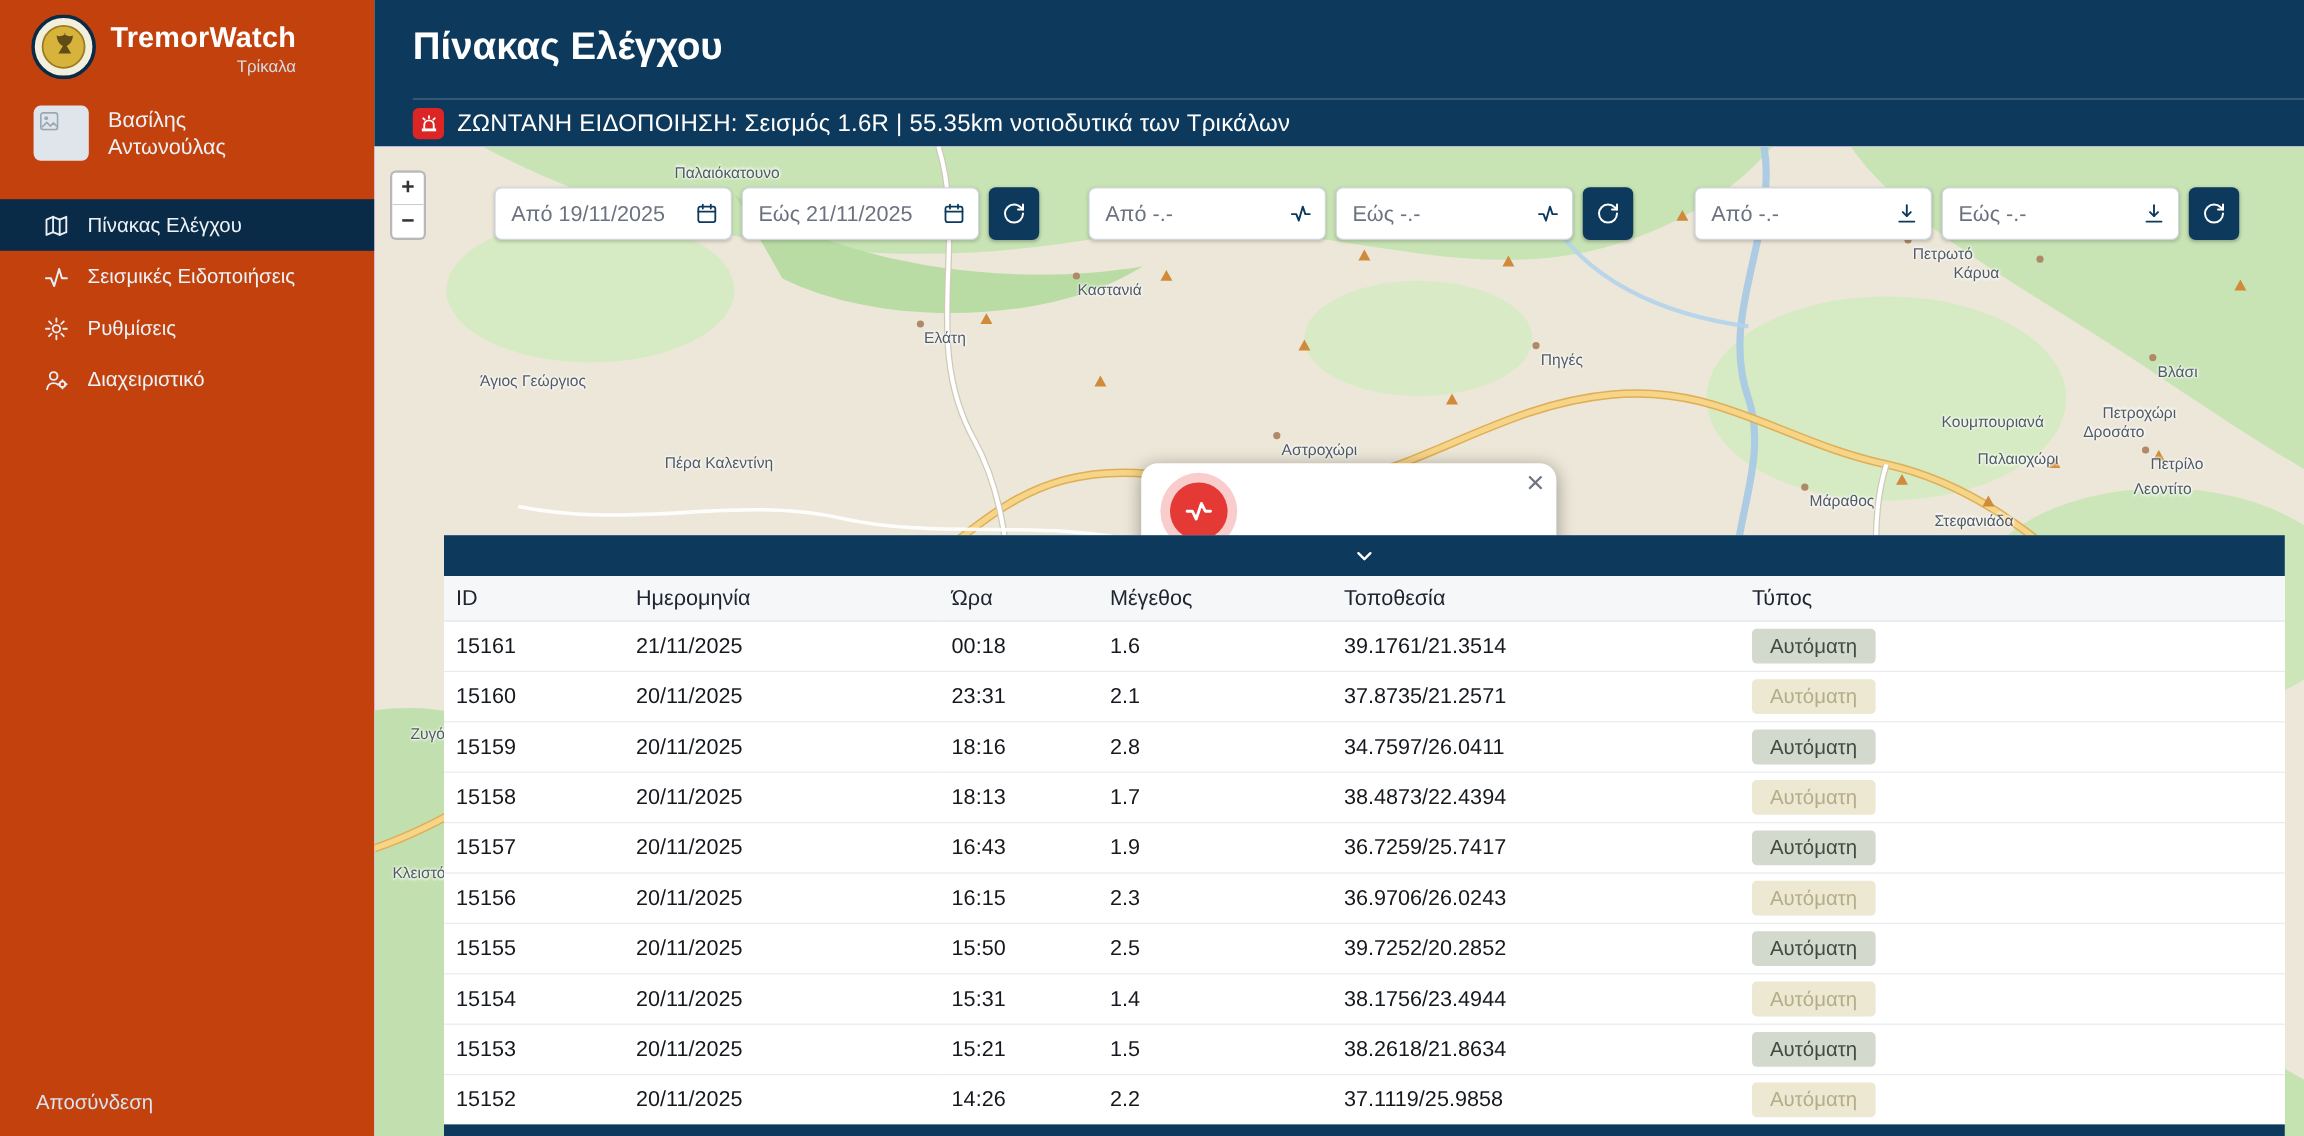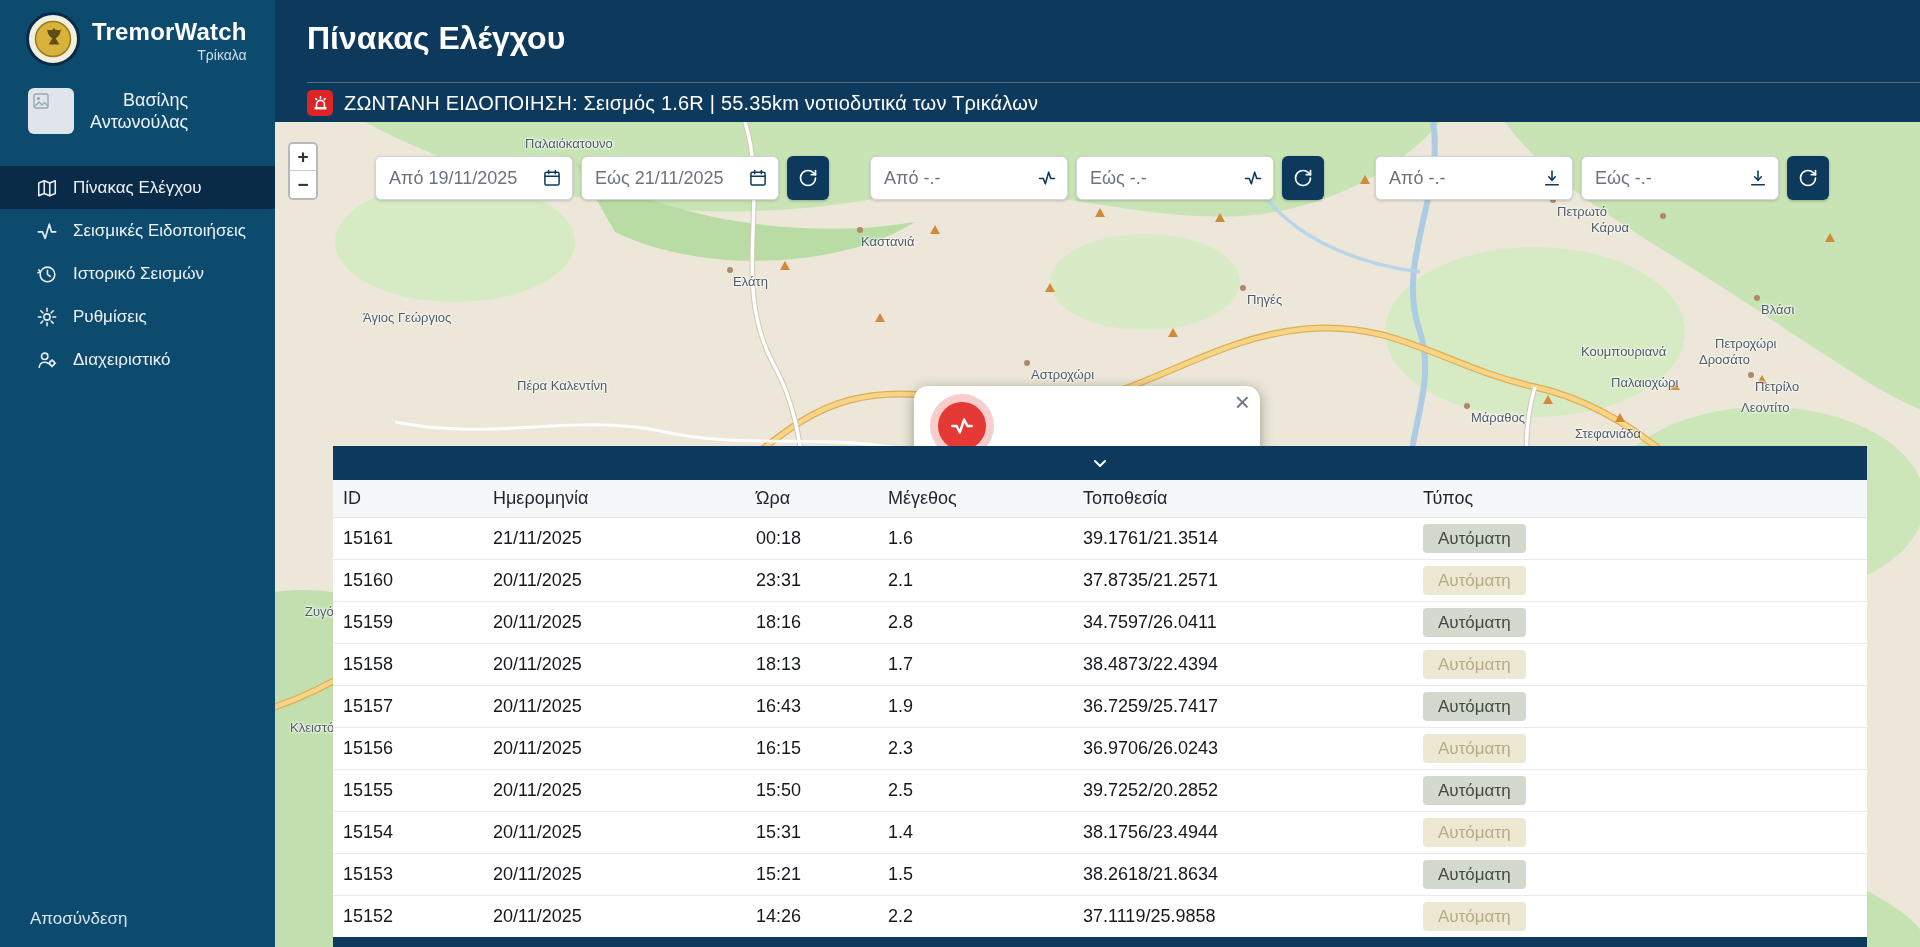--- a/index.html
+++ b/index.html
@@ -1,21 +1,21 @@
 <!DOCTYPE html>
 <html lang="el"><head>
 <meta charset="utf-8">
 <style>
   html,body{margin:0;padding:0;width:1920px;height:947px;overflow:hidden;
     font-family:"Liberation Sans","DejaVu Sans",sans-serif;background:#ece7d8;}
   .app{display:flex;width:1920px;height:947px;overflow:hidden;}
 
   
-  .sidebar{position:relative;width:275px;flex:none;background:#0c4a6e;color:#eef3f8;
-    display:flex;flex-direction:column;text-align:right;}
+  .sidebar{position:relative;width:312px;flex:none;background:#c2410c;color:#eef3f8;
+    display:flex;flex-direction:column;}
   .brand{display:flex;align-items:flex-start;gap:12px;padding:12px 16px 6px 26px;}
   .seal{width:54px;height:54px;flex:none;}
   .brand-text{display:flex;flex-direction:column;padding-top:6px;min-width:128px;}
   .brand-name{font-size:24px;font-weight:bold;color:#fff;letter-spacing:.2px;}
   .brand-region{align-self:flex-end;font-size:14px;color:#d2dfeb;margin-top:1px;}
   .user{display:flex;align-items:center;gap:16px;padding:16px 16px 10px 28px;}
   .avatar{width:46px;height:46px;border-radius:6px;background:#dfe5ea;position:relative;flex:none;}
   .avatar svg{position:absolute;left:5px;top:5px;}
   .user-name{font-size:18px;line-height:1.25;color:#edf2f7;}
   nav{margin-top:22px;flex:1;}
@@ -121,30 +121,20 @@
         </span>
         <span>Πίνακας Ελέγχου</span>
       </div>
       <div class="nav-item">
         <span class="nv-icon">
           <svg viewBox="0 0 24 24" width="22" height="22" fill="none" stroke="#e9eff6" stroke-width="1.8" stroke-linecap="round" stroke-linejoin="round">
             <polyline points="2.5 13 7 13 10 20 14.5 4.5 17 13 21.5 13"></polyline>
           </svg>
         </span>
         <span>Σεισμικές Ειδοποιήσεις</span>
-      </div>
-      <div class="nav-item">
-        <span class="nv-icon">
-          <svg viewBox="0 0 24 24" width="22" height="22" fill="none" stroke="#e9eff6" stroke-width="1.7" stroke-linecap="round" stroke-linejoin="round">
-            <circle cx="12.5" cy="12.5" r="8"></circle>
-              <path d="M12.5 8v4.5l3 2.2"></path>
-              <path d="M4.5 9.8 3.2 7.4M4.5 9.8l-2.4.9"></path>
-          </svg>
-        </span>
-        <span>Ιστορικό Σεισμών</span>
       </div>
       <div class="nav-item">
         <span class="nv-icon">
           <svg viewBox="0 0 24 24" width="22" height="22" fill="none" stroke="#e9eff6" stroke-width="1.7" stroke-linecap="round" stroke-linejoin="round">
             <circle cx="12" cy="12" r="3.4"></circle>
             <path d="M12 2.5v3.2M12 18.3v3.2M2.5 12h3.2M18.3 12h3.2M5.3 5.3l2.3 2.3M16.4 16.4l2.3 2.3M18.7 5.3l-2.3 2.3M7.6 16.4l-2.3 2.3"></path>
           </svg>
         </span>
         <span>Ρυθμίσεις</span>
       </div>

